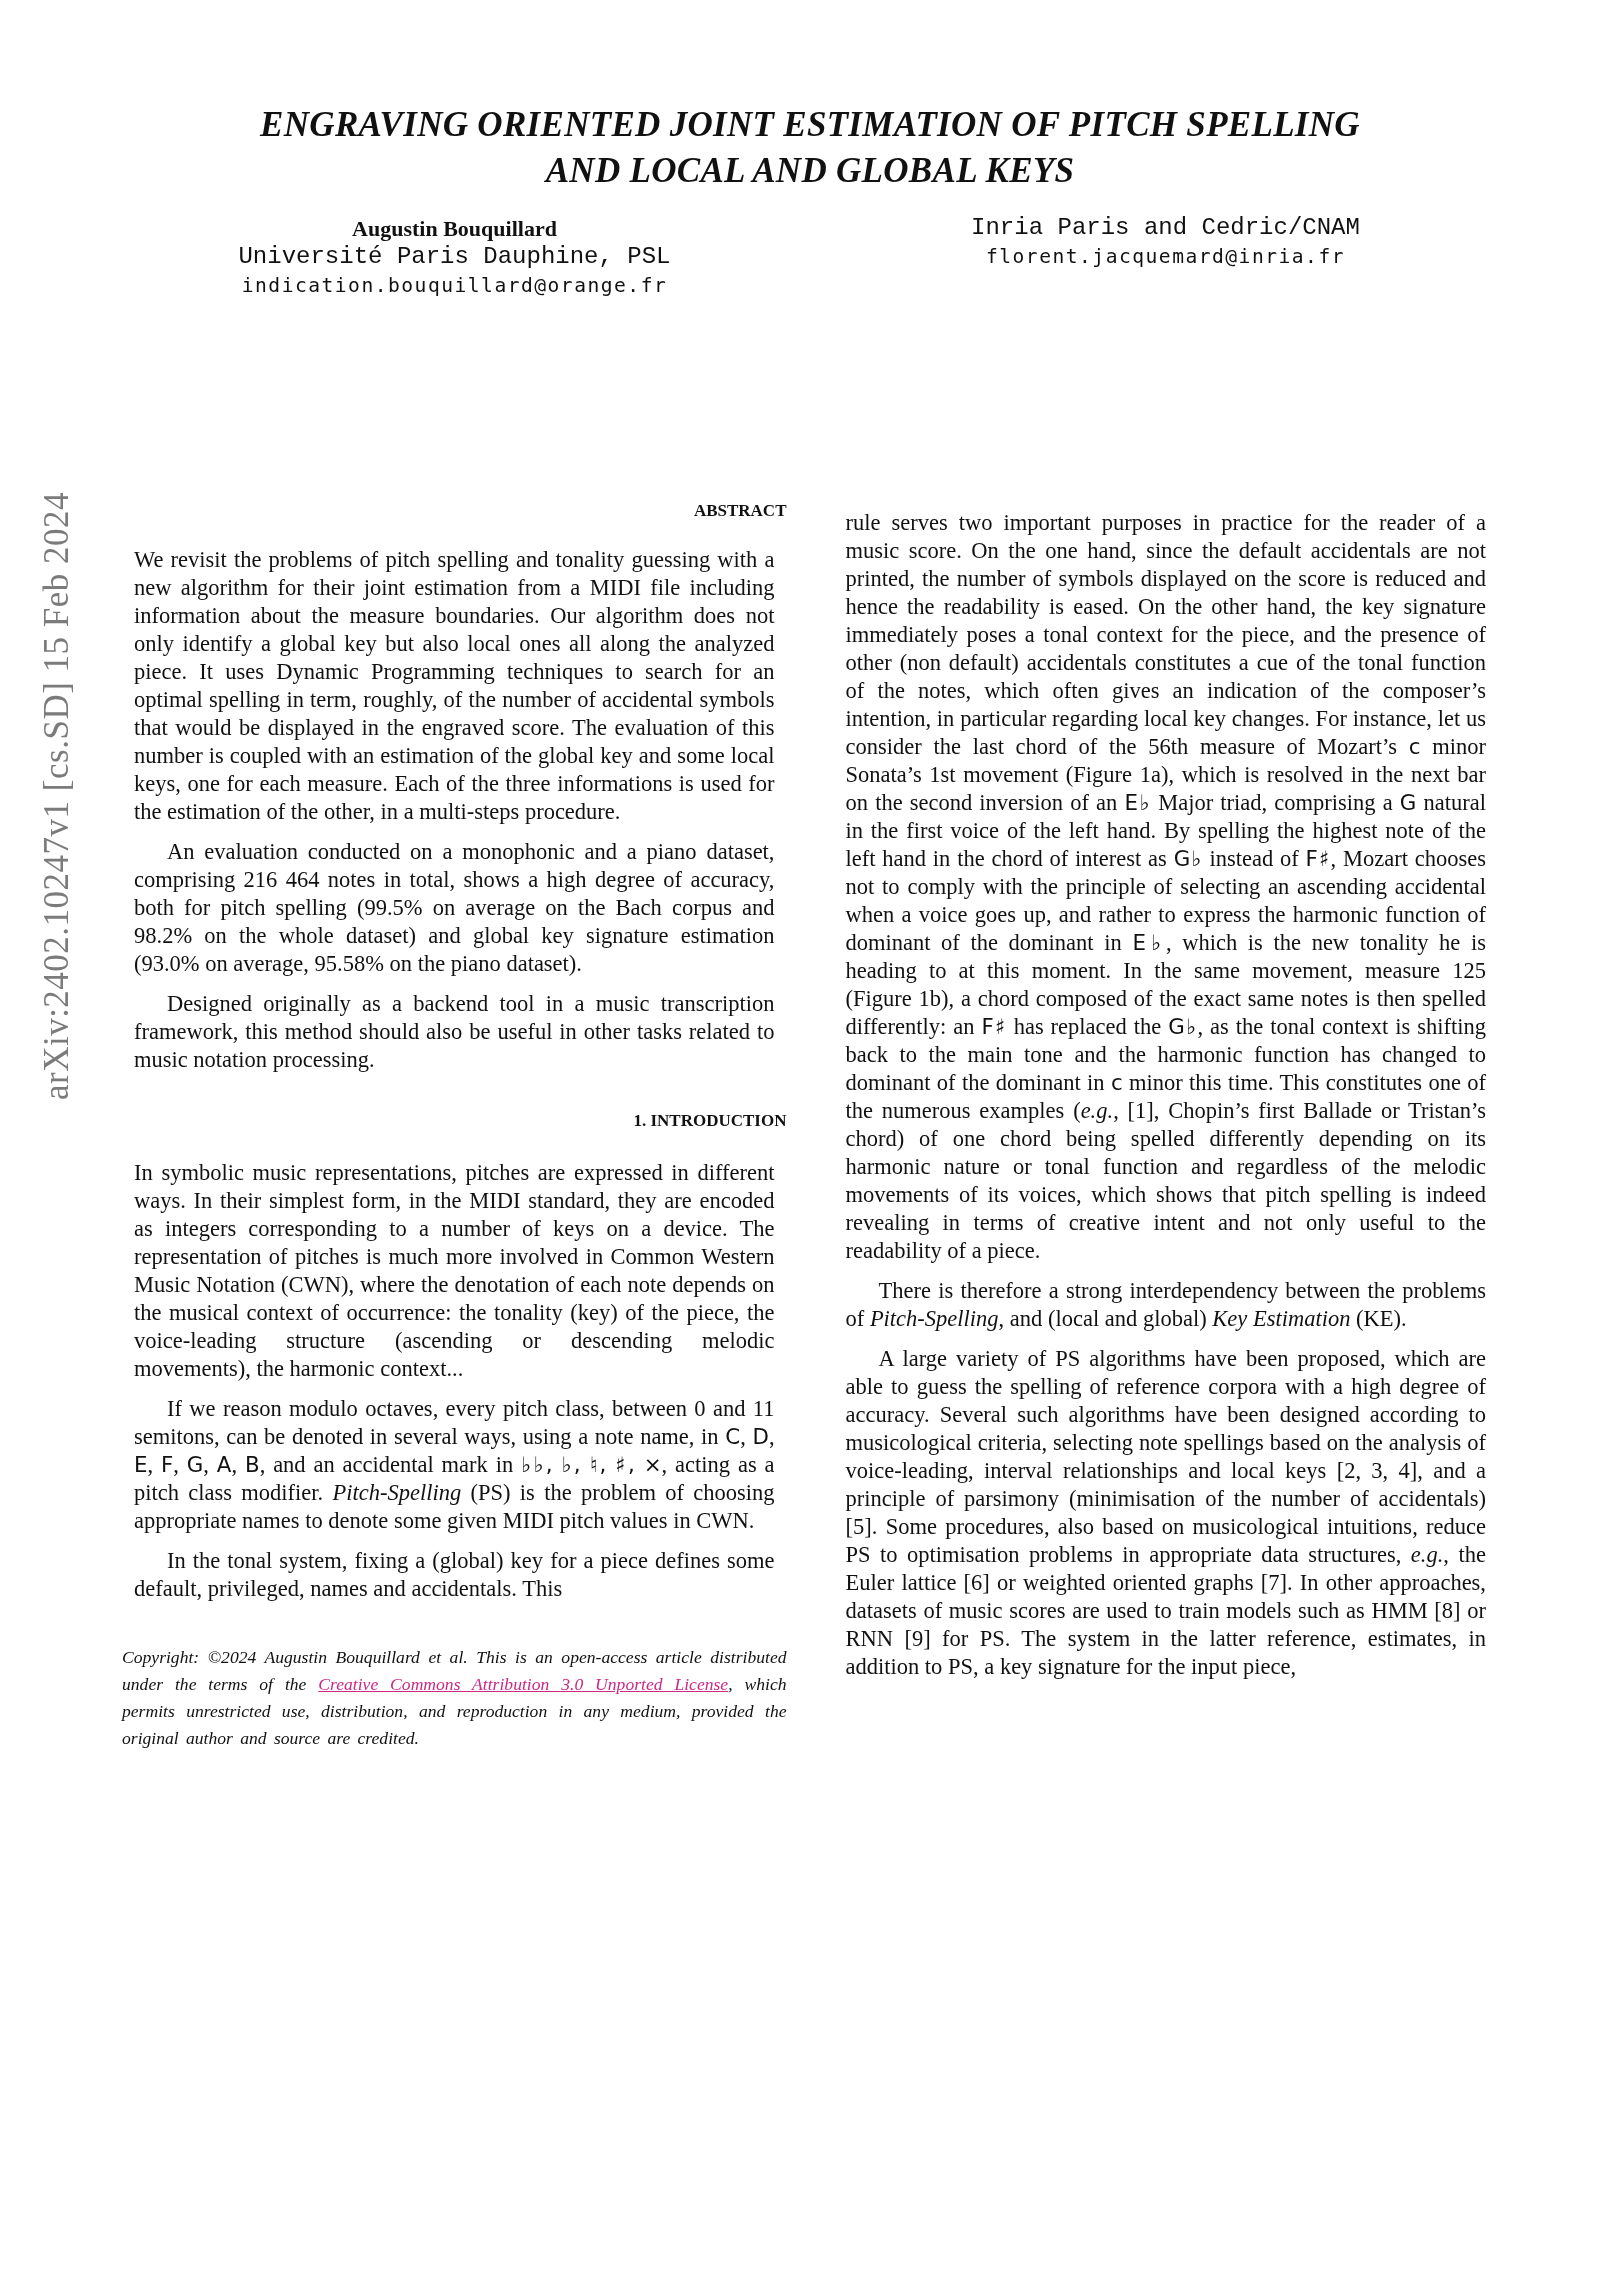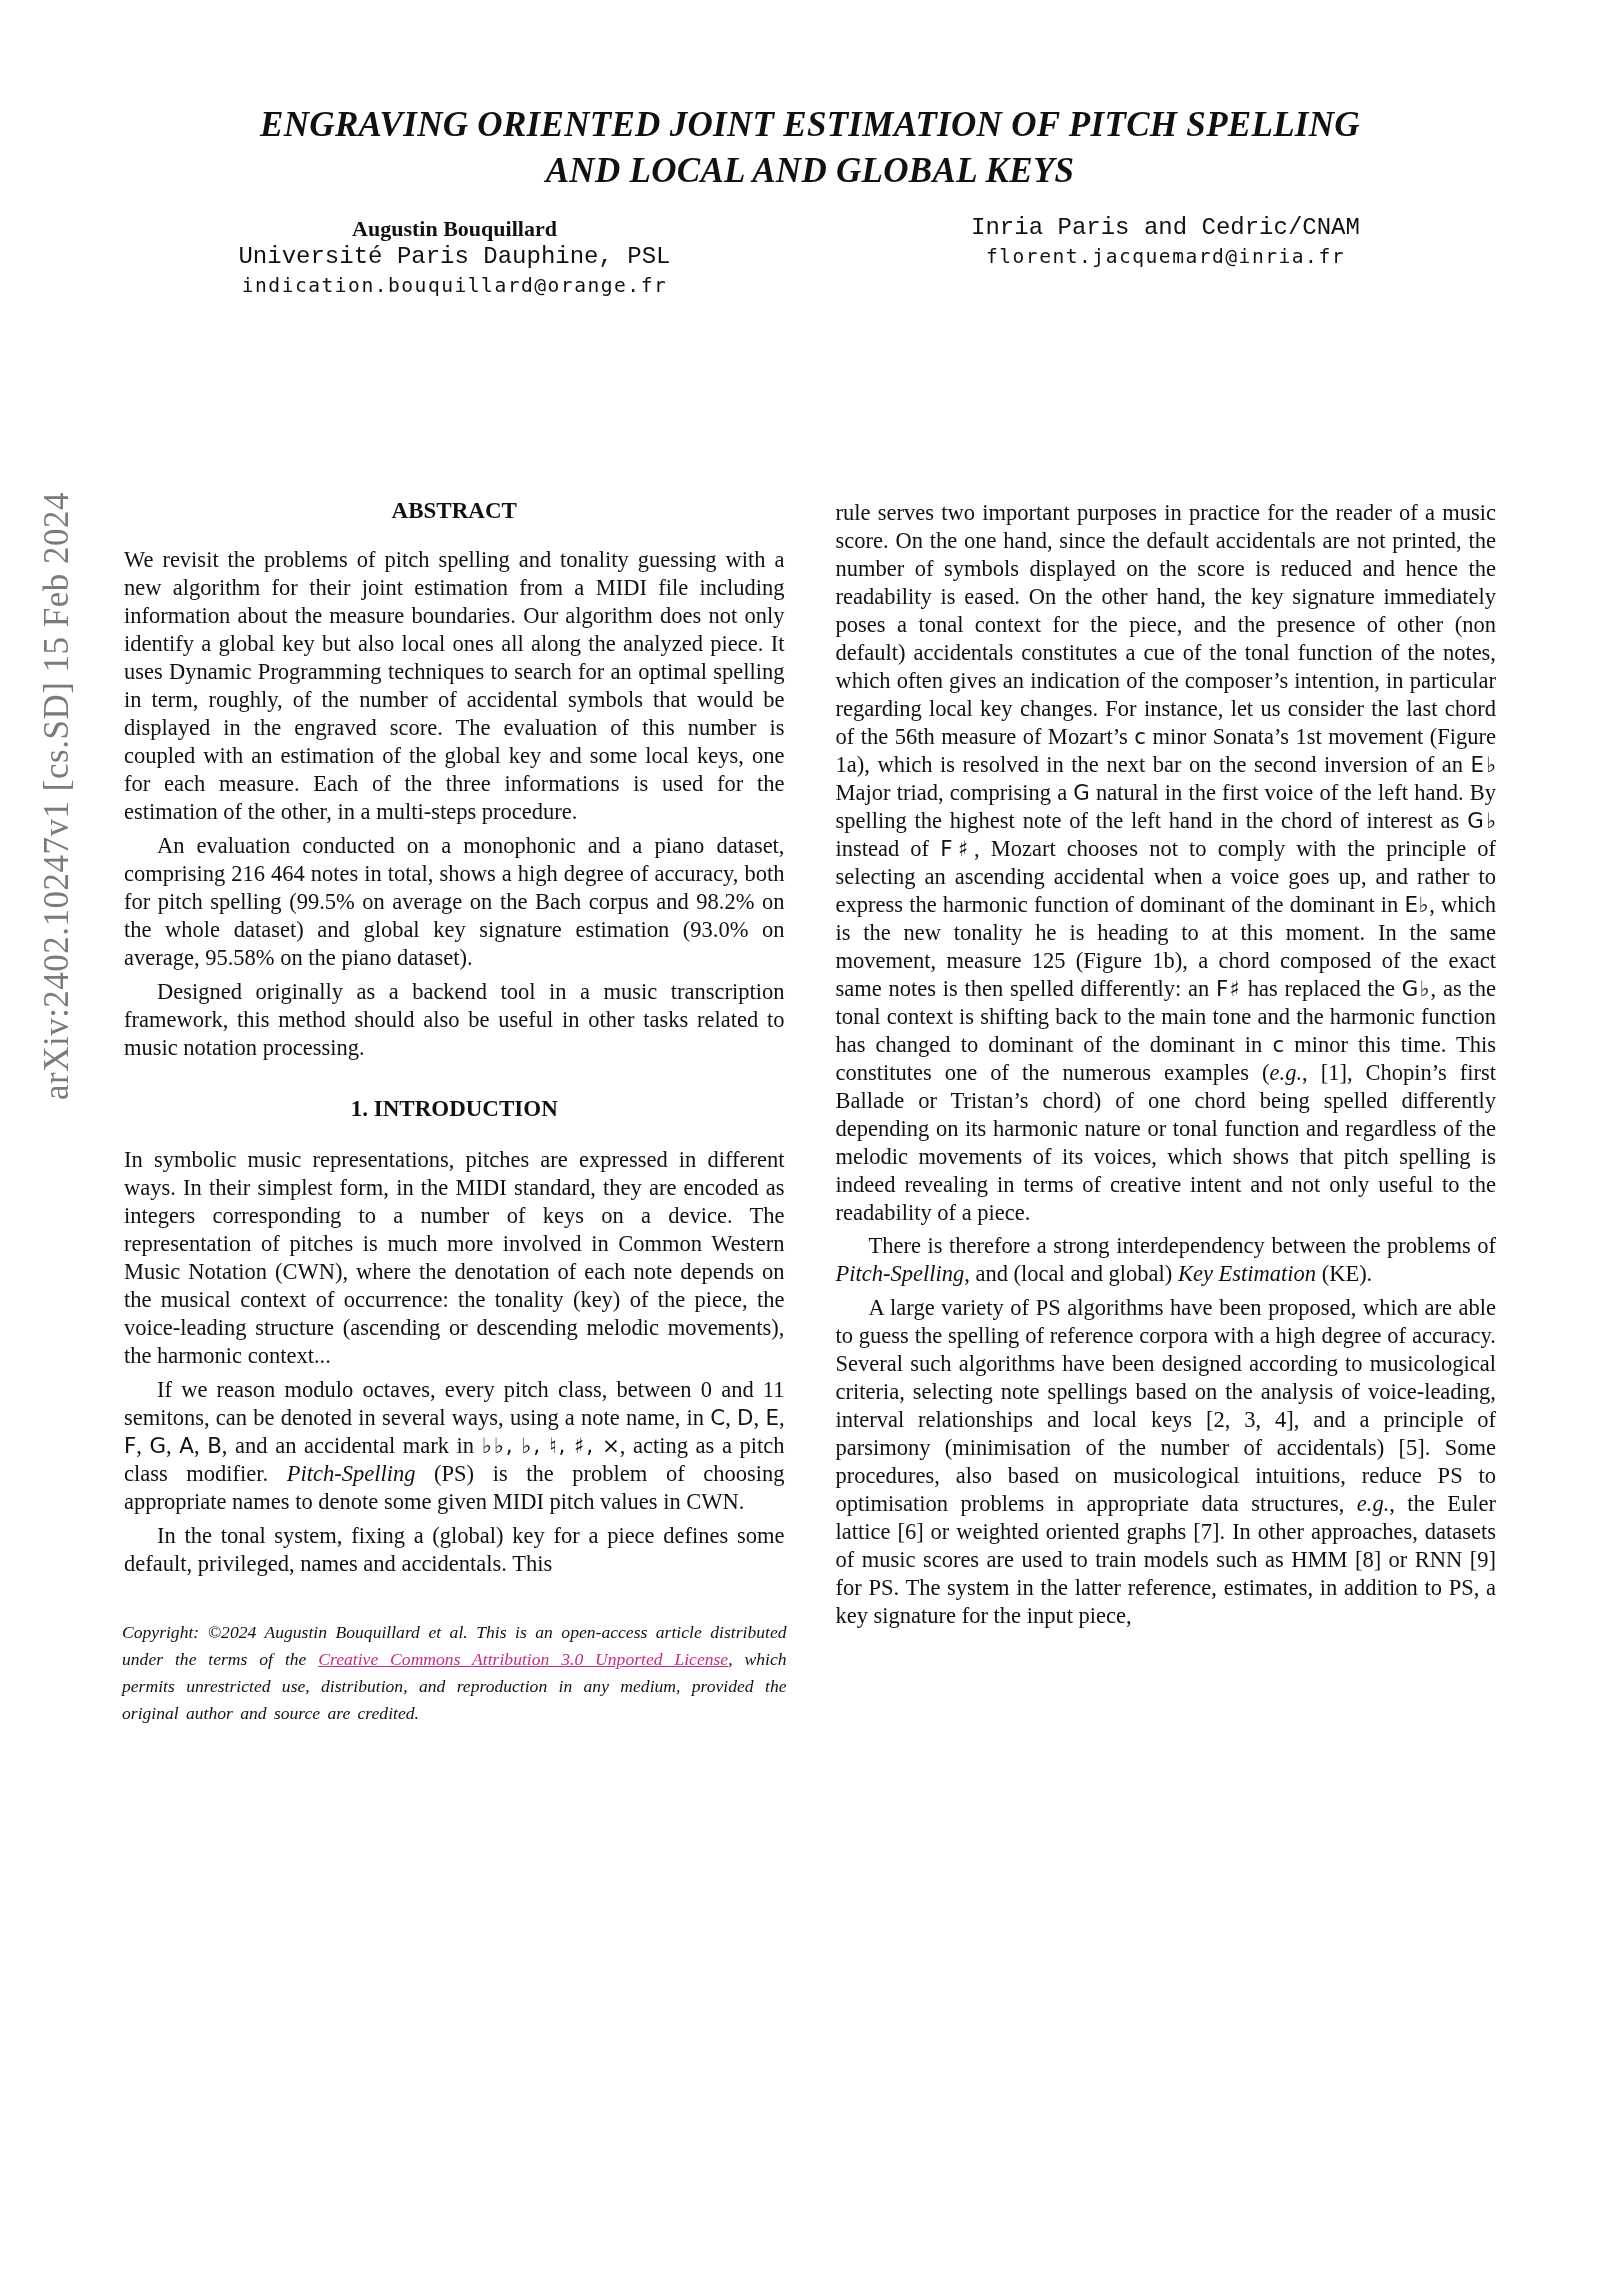--- a/index.html
+++ b/index.html
@@ -61,28 +61,28 @@
   }
   .col {
     width: 665px;
     font-size: 22.5px;
     line-height: 28px;
     text-align: justify;
     hyphens: auto;
     -webkit-hyphens: auto;
   }
   h2.heading {
-    text-align: center;
-    font-size: 23px;
+    text-align: right;
+    font-size: 17px;
     font-weight: bold;
     margin: 0 0 21.6px 0;
     line-height: 28px;
   }
   h2.intro-heading { margin: 33px 0 23.5px 0; }
-  p { margin: 2px; }
+  p { margin: 12px; }
   p + p { margin-top: 5.9px; }
   p.indent { text-indent: 33px; }
   .sf { font-family: "DejaVu Sans", "Liberation Sans", sans-serif; font-size: 0.95em; }
   .i { font-style: italic; }
   .link {
     color: var(--color-link, #cb2986);
     text-decoration: underline;
     cursor: pointer;
   }
   .copyright {

